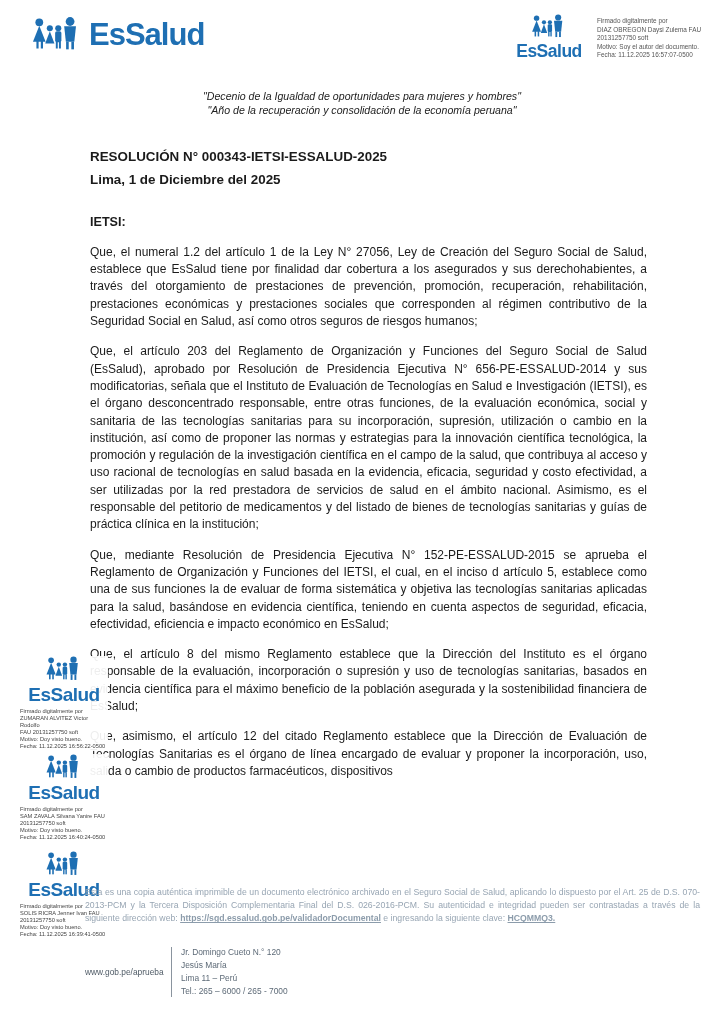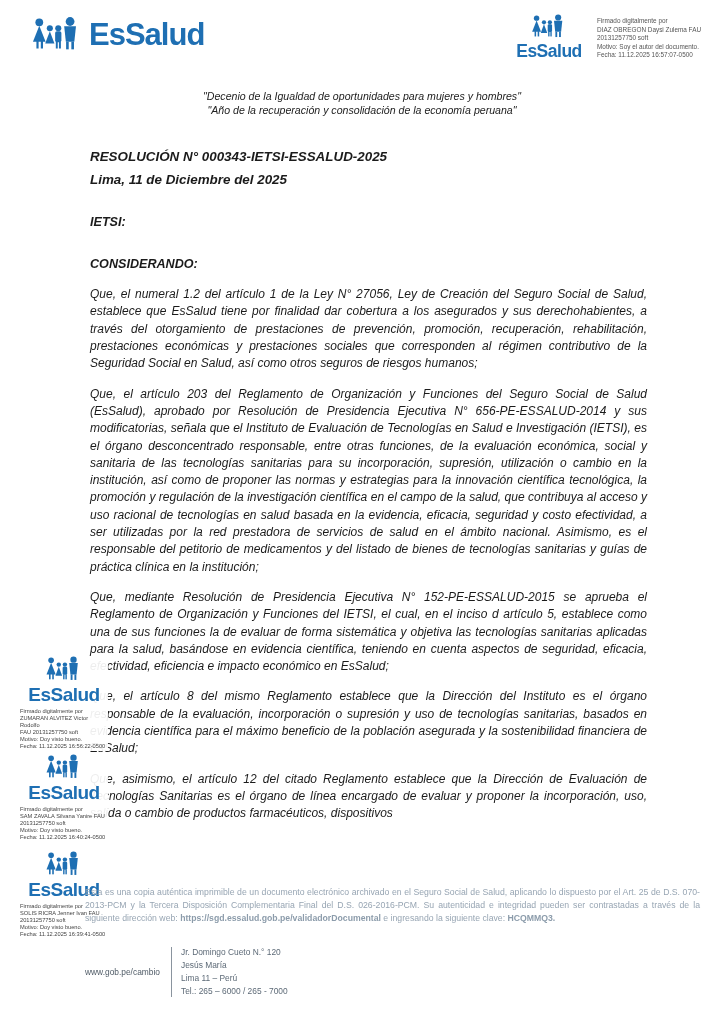--- a/index.html
+++ b/index.html
@@ -38,21 +38,21 @@
 
   .quotes {
     position:absolute; top:90px; left:0; width:724px;
     text-align:center; font-style:italic;
     font-size:10.6px; line-height:13.5px; color:#222;
   }
 
   
   .doc-body {
     position:absolute; left:90px; top:148px; width:557px;
-    font-size:12px; line-height:17.3px;font-style:italic;
+    font-size:12px; line-height:17.3px;
   }
   .resolution-number { font-size:13.4px; font-weight:bold; }
   .place-date { font-size:13.4px; font-weight:bold; margin-top:6px; }
   .section-heading { font-size:12.6px; font-weight:bold; margin-top:25px; }
   p.para { margin-top:13px; text-align:justify; }
 
   
   .stamp {
     position:absolute; left:20px; width:88px;
     display:flex; flex-direction:column; align-items:flex-start;
@@ -64,21 +64,21 @@
   .stamp1 { top:656px; }
   .stamp2 { top:754px; }
   .stamp3 { top:851px; }
 
   
   .legal {
     position:absolute; left:85px; top:886px; width:615px;
     font-size:8.7px; line-height:13.2px;
     color:#97a5b3; text-align:justify;
   }
-  .legal b { font-weight:bold; color:#8c9cab; }
+  .legal b { font-weight:bold; color:#8c9cab;text-decoration:underline; }
   .footer-address {
     position:absolute; left:85px; top:946px;
     display:flex; align-items:stretch;
     font-size:8.4px; color:#5d6a77;
   }
   .footer-address .website {
     width:86px; display:flex; align-items:center;
     color:#4f5b66; text-decoration:none;
   }
   .footer-address .divider { border-left:1px solid #8a949e; margin:1px 0; }
@@ -136,25 +136,24 @@
     <div class="sign-text">Firmado digitalmente por<br>DIAZ OBREGON Daysi Zulema FAU<br>20131257750 soft<br>Motivo: Soy el autor del documento.<br>Fecha: 11.12.2025 16:57:07-0500</div>
   </div>
 
   <div class="quotes">
     <div>"Decenio de la Igualdad de oportunidades para mujeres y hombres"</div>
     <div>"Año de la recuperación y consolidación de la economía peruana"</div>
   </div>
 
   <div class="doc-body">
     <div class="resolution-number">RESOLUCIÓN N° 000343-IETSI-ESSALUD-2025</div>
-    <div class="place-date">Lima, 11 de Diciembre del 2025</div>
+    <div class="place-date">Lima, 1 de Diciembre del 2025</div>
 
     <div class="section-heading">IETSI:</div>
 
-    <div class="section-heading">CONSIDERANDO:</div>
     <p class="para">Que, el numeral 1.2 del artículo 1 de la Ley N° 27056, Ley de Creación del Seguro Social de Salud, establece que EsSalud tiene por finalidad dar cobertura a los asegurados y sus derechohabientes, a través del otorgamiento de prestaciones de prevención, promoción, recuperación, rehabilitación, prestaciones económicas y prestaciones sociales que corresponden al régimen contributivo de la Seguridad Social en Salud, así como otros seguros de riesgos humanos;</p>
     <p class="para">Que, el artículo 203 del Reglamento de Organización y Funciones del Seguro Social de Salud (EsSalud), aprobado por Resolución de Presidencia Ejecutiva N° 656-PE-ESSALUD-2014 y sus modificatorias, señala que el Instituto de Evaluación de Tecnologías en Salud e Investigación (IETSI), es el órgano desconcentrado responsable, entre otras funciones, de la evaluación económica, social y sanitaria de las tecnologías sanitarias para su incorporación, supresión, utilización o cambio en la institución, así como de proponer las normas y estrategias para la innovación científica tecnológica, la promoción y regulación de la investigación científica en el campo de la salud, que contribuya al acceso y uso racional de tecnologías en salud basada en la evidencia, eficacia, seguridad y costo efectividad, a ser utilizadas por la red prestadora de servicios de salud en el ámbito nacional. Asimismo, es el responsable del petitorio de medicamentos y del listado de bienes de tecnologías sanitarias y guías de práctica clínica en la institución;</p>
     <p class="para">Que, mediante Resolución de Presidencia Ejecutiva N° 152-PE-ESSALUD-2015 se aprueba el Reglamento de Organización y Funciones del IETSI, el cual, en el inciso d artículo 5, establece como una de sus funciones la de evaluar de forma sistemática y objetiva las tecnologías sanitarias aplicadas para la salud, basándose en evidencia científica, teniendo en cuenta aspectos de seguridad, eficacia, efectividad, eficiencia e impacto económico en EsSalud;</p>
     <p class="para">Que, el artículo 8 del mismo Reglamento establece que la Dirección del Instituto es el órgano responsable de la evaluación, incorporación o supresión y uso de tecnologías sanitarias, basados en evidencia científica para el máximo beneficio de la población asegurada y la sostenibilidad financiera de EsSalud;</p>
     <p class="para">Que, asimismo, el artículo 12 del citado Reglamento establece que la Dirección de Evaluación de Tecnologías Sanitarias es el órgano de línea encargado de evaluar y proponer la incorporación, uso, salida o cambio de productos farmacéuticos, dispositivos</p>
   </div>
 
   <div class="stamp stamp1">
     <div class="logo-small">
       <span>
@@ -226,18 +225,18 @@
         </svg>
       </span>
       <span class="wordmark">EsSalud</span>
     </div>
     <div class="sign-text">Firmado digitalmente por<br>SOLIS RICRA Jenner Ivan FAU<br>20131257750 soft<br>Motivo: Doy visto bueno.<br>Fecha: 11.12.2025 16:39:41-0500</div>
   </div>
 
   <div class="legal"><span>Esta es una copia auténtica imprimible de un documento electrónico archivado en el Seguro Social de Salud, aplicando lo dispuesto por el Art. 25 de D.S. 070-2013-PCM y la Tercera Disposición Complementaria Final del D.S. 026-2016-PCM. Su autenticidad e integridad pueden ser contrastadas a través de la siguiente dirección web: </span><b>https://sgd.essalud.gob.pe/validadorDocumental</b><span> e ingresando la siguiente clave: </span><b>HCQMMQ3.</b></div>
 
   <div class="footer-address">
-    <span class="website">www.gob.pe/cambio</span>
+    <span class="website">www.gob.pe/aprueba</span>
     <span class="divider"></span>
     <span class="address">Jr. Domingo Cueto N.° 120<br>Jesús María<br>Lima 11 – Perú<br>Tel.: 265 – 6000 / 265 - 7000</span>
   </div>
 
 </div>
 
 </body></html>

